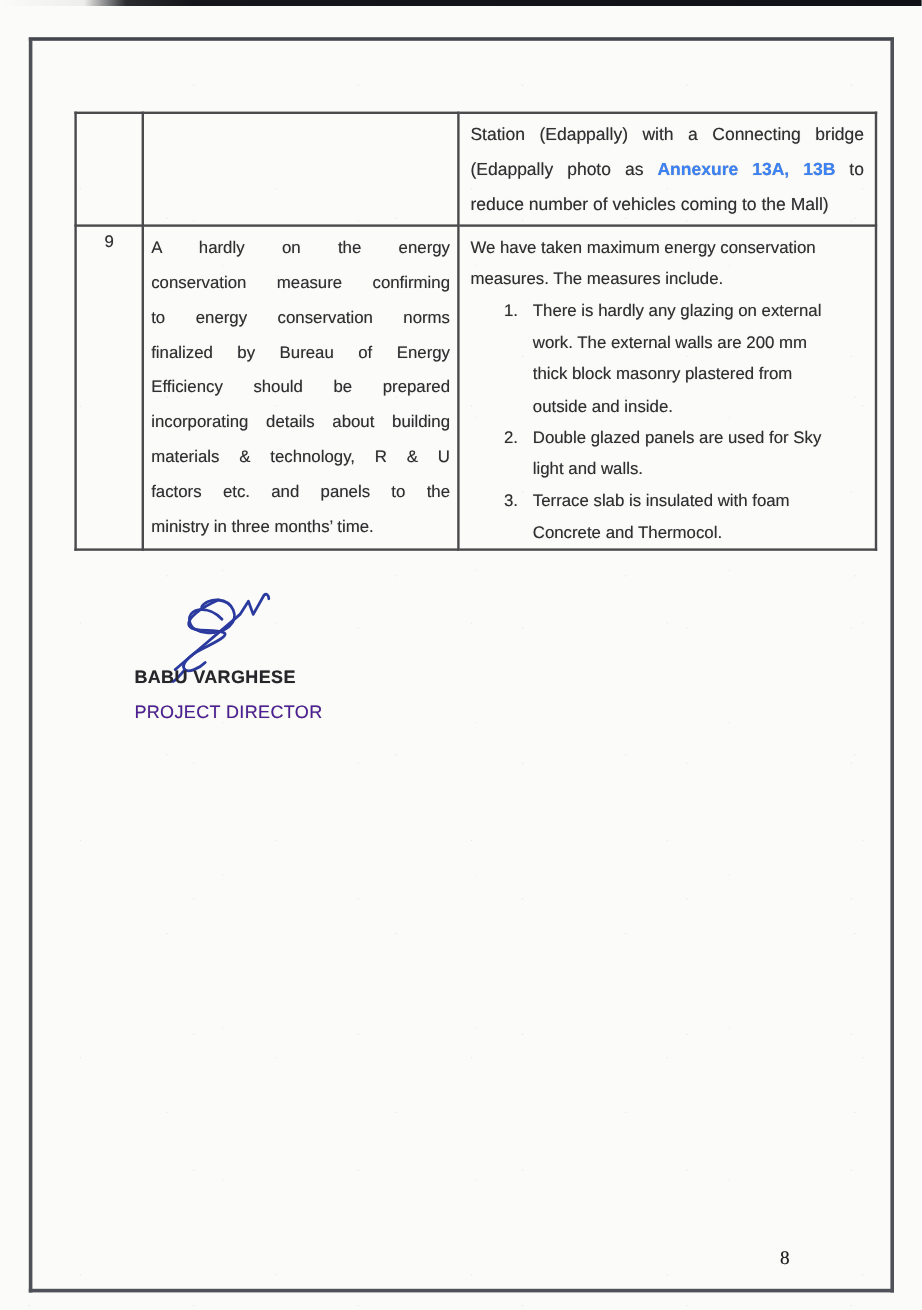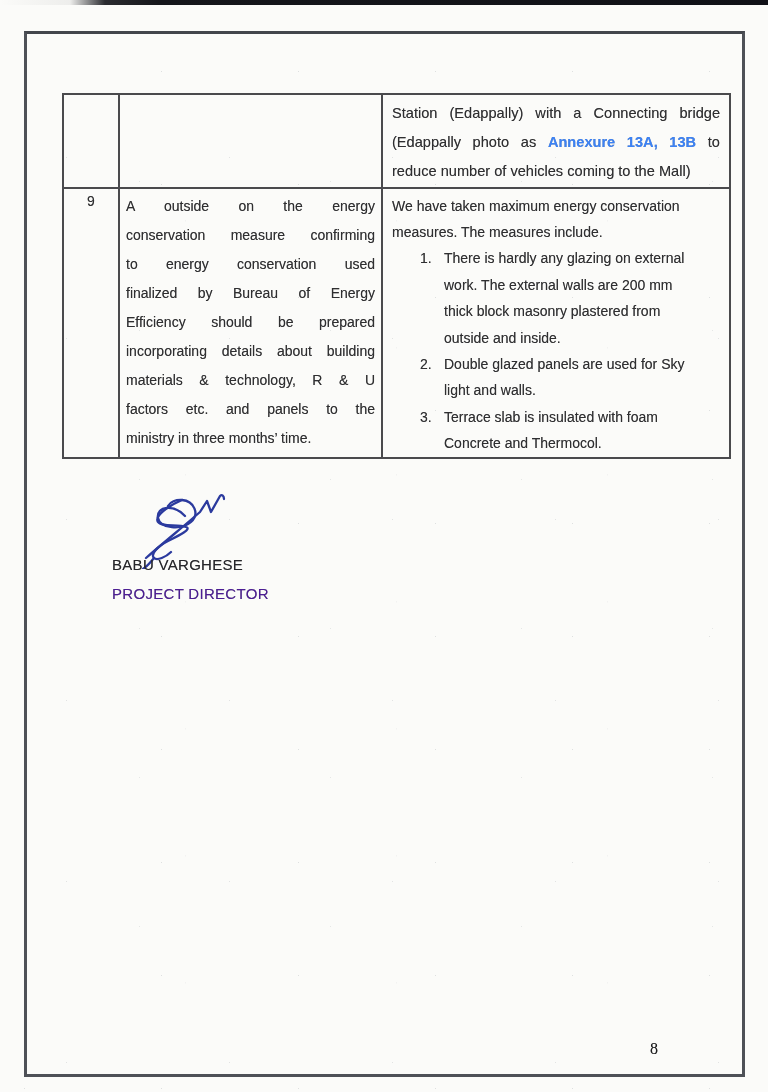--- a/index.html
+++ b/index.html
@@ -72,21 +72,21 @@
   .olist { margin-top: 0; }
   .oitem { display: flex; margin-left: 28px; }
   .onum  { width: 24px; flex: 0 0 24px; line-height: 26.4px; }
   .otext { line-height: 26.4px; white-space: pre-line; }
   b, .bold { font-weight: bold; color: #3b82f6; }
   
   .doc-table, .sig-name, .sig-title, .page-num { text-shadow: 0 0 0.6px rgba(45,45,48,0.5); }
   
   .signature-block { position: absolute; left: 112px; top: 468px; width: 260px; }
   .sig-svg { position: absolute; left: 26px; top: 6px; }
-  .sig-name  { position: absolute; left: 0; top: 88px; font-size: 15px; font-weight: normal; color: #26262a; letter-spacing: 0.3px; }
+  .sig-name  { position: absolute; left: 0; top: 88px; font-size: 15px; font-weight: bold; color: #26262a; letter-spacing: 0.3px; }
   .sig-title { position: absolute; left: 0; top: 117px; font-size: 15px; color: #4c1d95; letter-spacing: 0.3px; }
   
   .page-num {
     position: absolute; left: 650px; top: 1040px;
     font-family: "Liberation Serif", "DejaVu Serif", serif;
     font-size: 16px; color: #1c1c1e;
   }
 </style>
 </head>
 <body>
@@ -103,23 +103,23 @@
     <td class="col-right cell-right cell-right-cont">
       <div class="jline">Station (Edappally) with a Connecting bridge</div>
       <div class="jline"><span>(Edappally photo as </span><b>Annexure 13A, 13B</b><span> to</span></div>
       <div class="jline no-just">reduce number of vehicles coming to the Mall)</div>
     </td>
   </tr>
   <tr class="row-9">
     <td class="col-num cell-num">9</td>
     <td class="col-left cell-left">
       <div class="jlines">
-            <div class="jline">A outside on the energy</div>
+            <div class="jline">A hardly on the energy</div>
             <div class="jline">conservation measure confirming</div>
-            <div class="jline">to energy conservation used</div>
+            <div class="jline">to energy conservation norms</div>
             <div class="jline">finalized by Bureau of Energy</div>
             <div class="jline">Efficiency should be prepared</div>
             <div class="jline">incorporating details about building</div>
             <div class="jline">materials &amp; technology, R &amp; U</div>
             <div class="jline">factors etc. and panels to the</div>
             <div class="jline">ministry in three months’ time.</div>
           </div>
     </td>
     <td class="col-right cell-right cell-right-9">
       <div class="rline">We have taken maximum energy conservation

